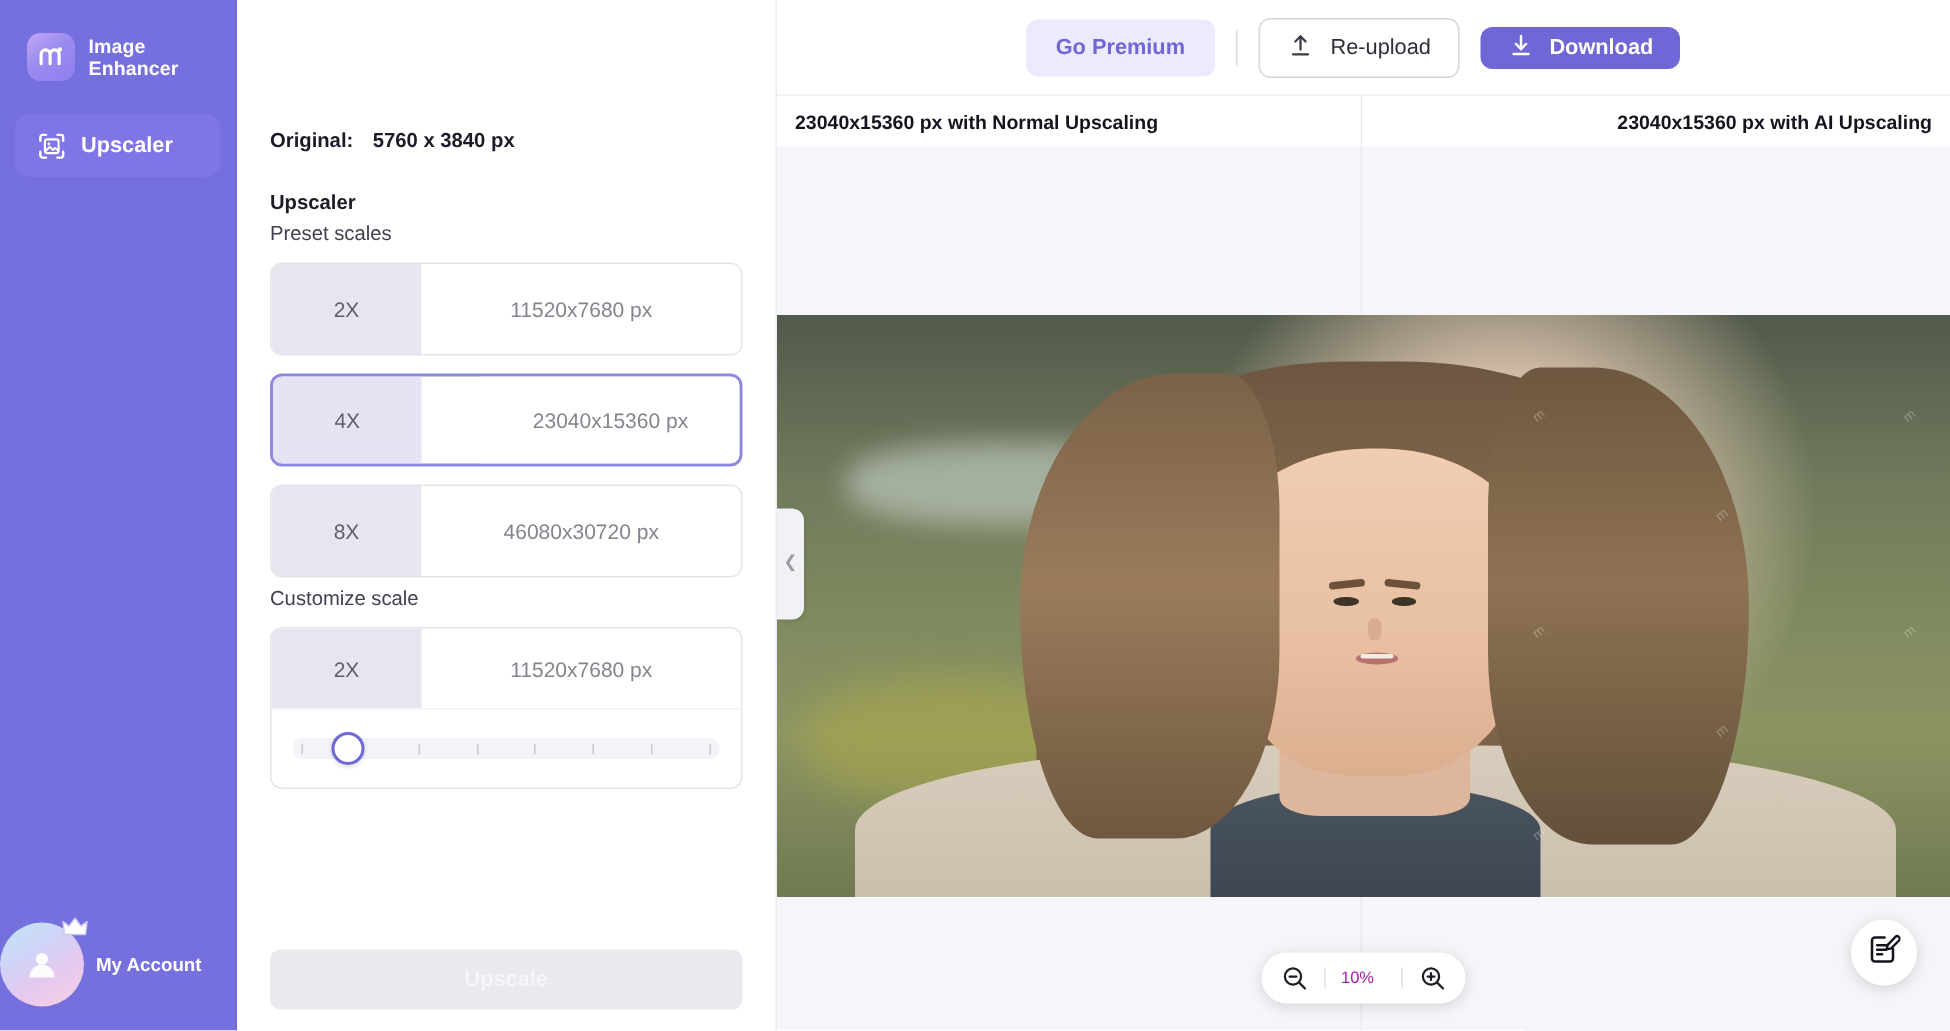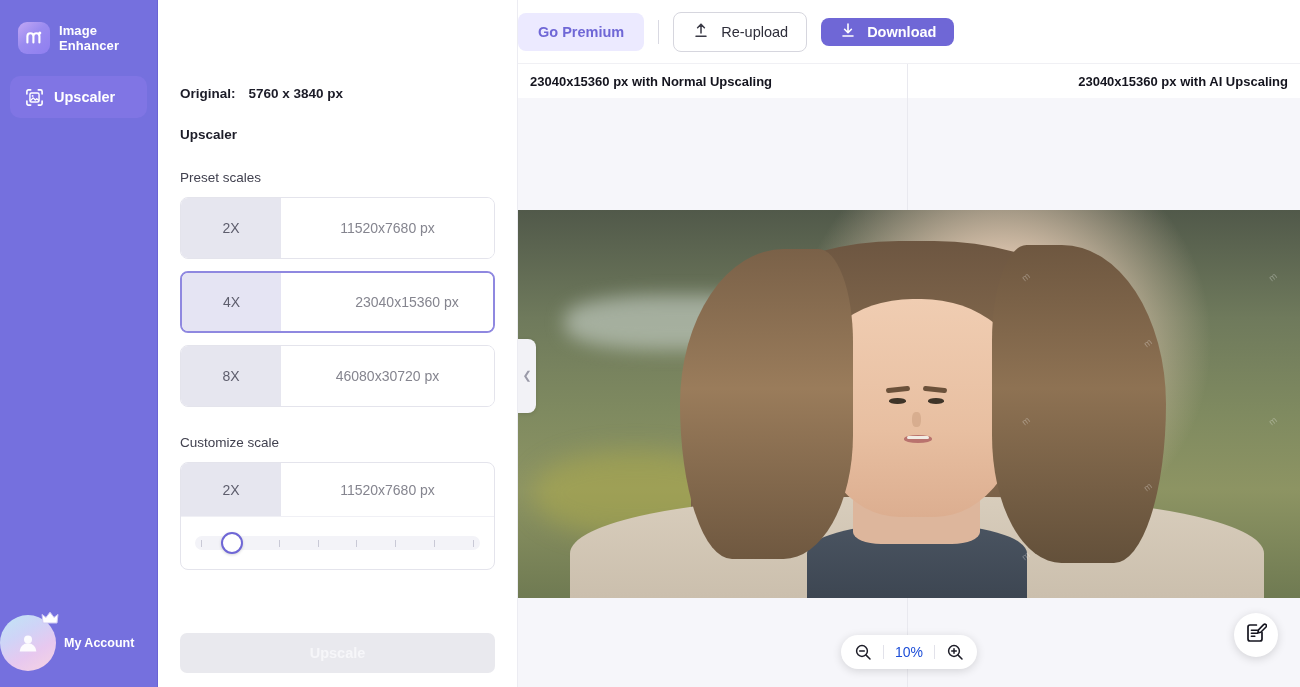--- a/index.html
+++ b/index.html
@@ -56,21 +56,21 @@
   
   .panel {
     width: 360px; flex: 0 0 360px; height: 687px;
     background: #ffffff; border-right: 1px solid #ececf2;
     padding: 0 22px; position: relative;
   }
   .orig-row { display:flex; align-items:baseline; gap: 13px; padding-top: 86px; }
   .orig-label { font-size: 13.5px; font-weight: bold; color: #1c1c28; }
   .orig-value { font-size: 13.5px; font-weight: bold; color: #1c1c28; }
   .section-title { margin-top: 26px; font-size: 13.5px; font-weight: bold; color: #1c1c28; }
-  .sub-title { margin-top: 28px; font-size: 13.5px; color: #41414f; }
+  .sub-title { margin-top: 6px; font-size: 13.5px; color: #41414f; }
 
   .scale-opt {
     margin-top: 12px; height: 62px; display: flex; align-items: stretch;
     border: 1px solid #e4e4ec; border-radius: 8px; overflow: hidden;
     background: #ffffff; cursor: pointer;
   }
   .scale-opt.selected { border: 2px solid #8f88e0; gap: 40px; }
   .scale-opt .tag {
     width: 100px; flex: 0 0 100px; background:#e6e6ef;
     display:flex; align-items:center; justify-content:center;
@@ -116,21 +116,21 @@
     background: #e9e9ee; color: #f6f6f9;
     font-size: 14.5px; font-weight: bold; font-family: inherit;
     display:flex; align-items:center; justify-content:center;
     cursor: not-allowed;
   }
 
   
   .main { flex: 1; position: relative; height: 687px; background:#fff; display:flex; flex-direction:column; }
   .topbar {
     height: 64px; flex: 0 0 64px; background:#fff;
-    display:flex; align-items:center; justify-content:flex-start;
+    display:flex; align-items:center; justify-content:center;
     gap: 0; padding-right: 14px; border-bottom: 1px solid #f0f0f4;
   }
   .btn-premium {
     height: 38px; padding: 0 20px; border-radius: 8px; border:none;
     background:#eceaff; color:#6f67d6; font-size: 14.5px; font-weight: bold;
     font-family: inherit; cursor:pointer; display:flex; align-items:center;
   }
   .divider-v { width:1px; height: 24px; background:#d9d9e2; margin: 0 14px; }
   .btn-outline {
     height: 40px; padding: 4px 18px; border-radius: 8px;
@@ -238,21 +238,21 @@
   .handle-left span { color:#9a9aa8; font-size: 11px; line-height: 1; }
 
   .zoombar {
     position:absolute; left: 50%; transform: translateX(-50%); bottom: 18px;
     height: 34px; background:#fff; border-radius: 18px;
     box-shadow: 0 2px 10px rgba(0,0,0,.14);
     display:flex; align-items:center; padding: 0 12px; gap: 10px;
   }
   .zoom-btn { width: 20px; height: 20px; display:flex; align-items:center; justify-content:center; cursor:pointer; }
   .zoom-sep { width:1px; height: 14px; background:#e2e2ea; }
-  .zoom-val { font-size: 14px; color:#1d4ed8; min-width: 30px; text-align:center; }
+  .zoom-val { font-size: 11px; color:#a21caf; min-width: 30px; text-align:left; }
 
   .feedback {
     position:absolute; right: 22px; bottom: 30px;
     width: 44px; height: 44px; border-radius: 50%;
     background:#fff; box-shadow: 0 2px 10px rgba(0,0,0,.15);
     display:flex; align-items:center; justify-content:center; cursor:pointer;
   }
 </style>
 </head>
 <body>

